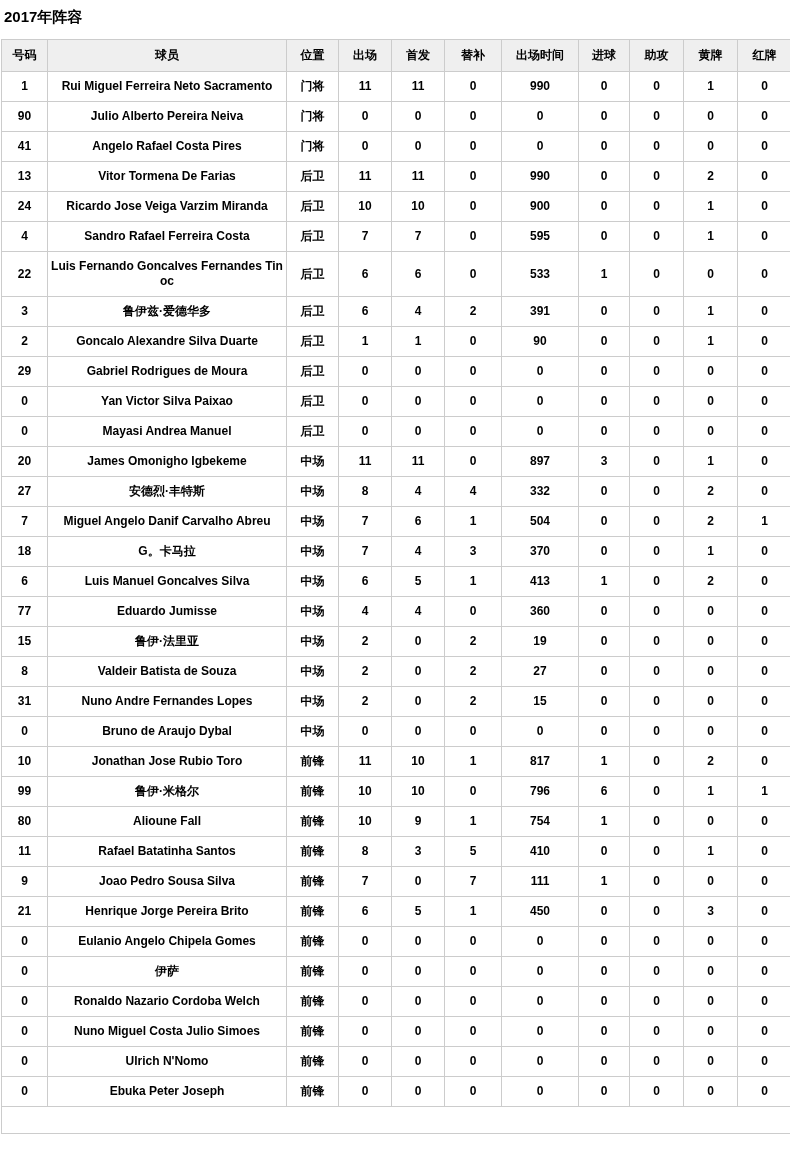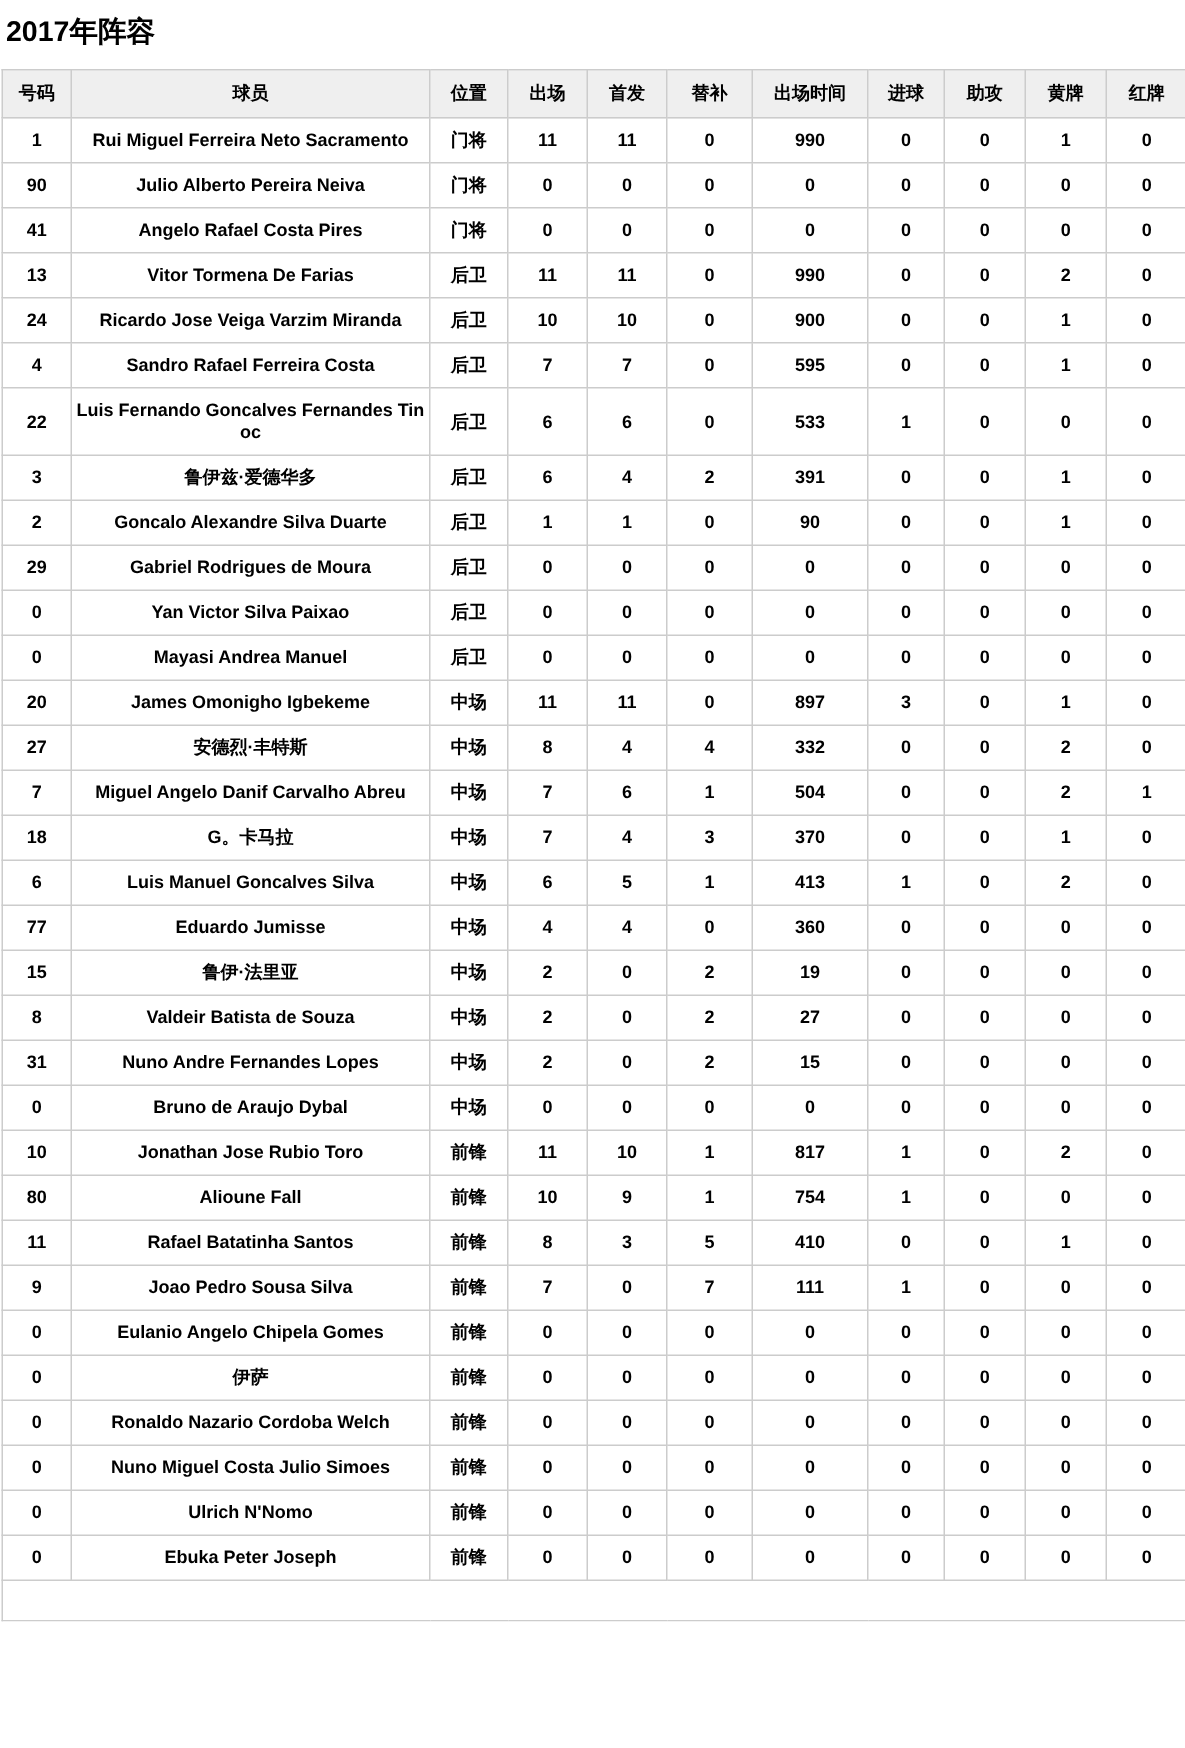--- a/index.html
+++ b/index.html
@@ -7,21 +7,21 @@
     padding: 0;
     background: #ffffff;
     font-family: "Liberation Sans", sans-serif;
     color: #000000;
   }
   .page {
     width: 790px;
     box-sizing: border-box;
   }
   .page-title {
-    font-size: 19px;
+    font-size: 15px;
     font-weight: bold;
     margin: 8px 0 12px 4px;
     color: #000;
   }
   table.squad {
     width: 789px;
     border-collapse: collapse;
     table-layout: fixed;
     margin-left: 1px;
   }
@@ -389,20 +389,33 @@
           <td>11</td>
           <td>10</td>
           <td>1</td>
           <td>817</td>
           <td>1</td>
           <td>0</td>
           <td>2</td>
           <td>0</td>
         </tr>
         <tr>
+          <td>99</td>
+          <td class="player-cell">鲁伊·米格尔</td>
+          <td>前锋</td>
+          <td>10</td>
+          <td>10</td>
+          <td>0</td>
+          <td>796</td>
+          <td>6</td>
+          <td>0</td>
+          <td>1</td>
+          <td>1</td>
+        </tr>
+        <tr>
           <td>80</td>
           <td class="player-cell">Alioune Fall</td>
           <td>前锋</td>
           <td>10</td>
           <td>9</td>
           <td>1</td>
           <td>754</td>
           <td>1</td>
           <td>0</td>
           <td>0</td>
@@ -425,20 +438,33 @@
           <td>9</td>
           <td class="player-cell">Joao Pedro Sousa Silva</td>
           <td>前锋</td>
           <td>7</td>
           <td>0</td>
           <td>7</td>
           <td>111</td>
           <td>1</td>
           <td>0</td>
           <td>0</td>
+          <td>0</td>
+        </tr>
+        <tr>
+          <td>21</td>
+          <td class="player-cell">Henrique Jorge Pereira Brito</td>
+          <td>前锋</td>
+          <td>6</td>
+          <td>5</td>
+          <td>1</td>
+          <td>450</td>
+          <td>0</td>
+          <td>0</td>
+          <td>3</td>
           <td>0</td>
         </tr>
         <tr>
           <td>0</td>
           <td class="player-cell">Eulanio Angelo Chipela Gomes</td>
           <td>前锋</td>
           <td>0</td>
           <td>0</td>
           <td>0</td>
           <td>0</td>

